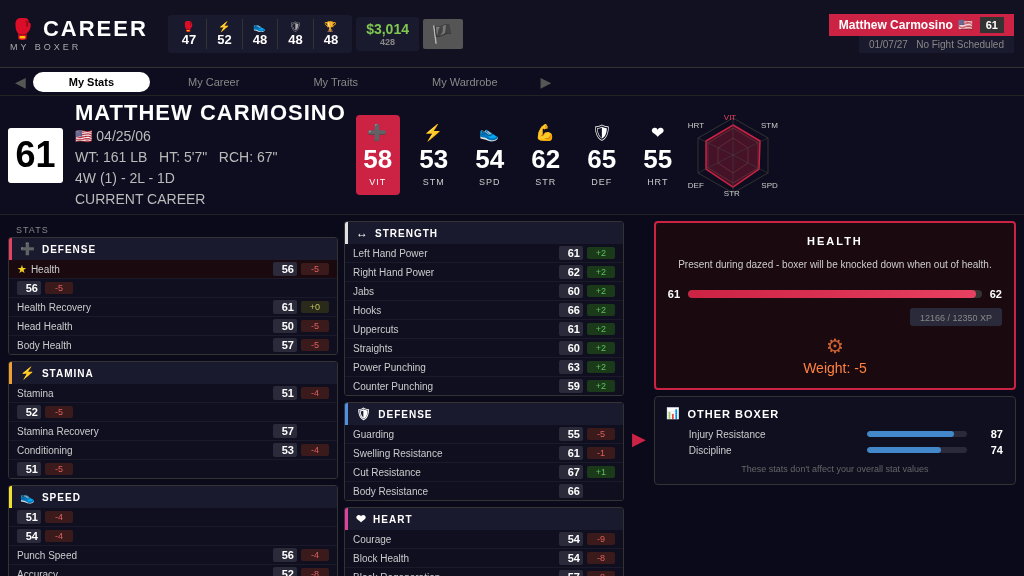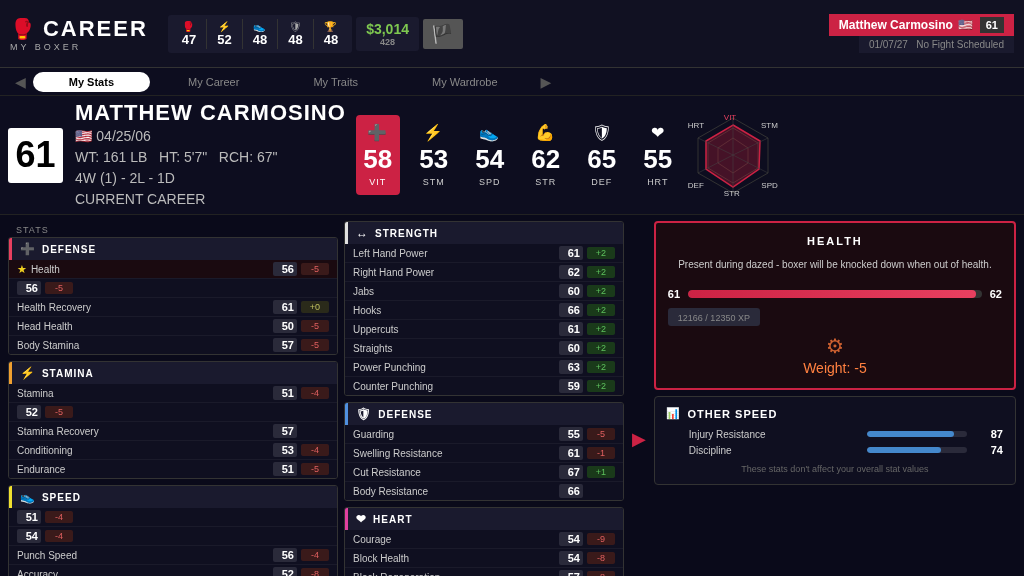--- a/index.html
+++ b/index.html
@@ -325,21 +325,21 @@
       border-radius: 4px;
       overflow: hidden;
     }
     .health-bar-fill {
       height: 100%;
       background: linear-gradient(90deg, #cc2244, #e84060);
       border-radius: 4px;
     }
     .health-num { font-size: 11px; font-weight: bold; }
     .xp-bar-container {
-      text-align: left;
+      text-align: right;
       margin-bottom: 6px;
     }
     .xp-text { font-size: 9px; color: #888; }
     .weight-badge {
       text-align: center;
       margin-top: 8px;
     }
     .weight-icon { font-size: 20px; color: #cc6030; }
     .weight-text { font-size: 14px; color: #ff8040; margin-top: 2px; }
 
@@ -574,21 +574,21 @@
         <span class="stat-name">Health Recovery</span>
         <span class="stat-num">61</span>
         <span class="stat-change neutral">+0</span>
       </div>
       <div class="stat-row">
         <span class="stat-name">Head Health</span>
         <span class="stat-num">50</span>
         <span class="stat-change neg">-5</span>
       </div>
       <div class="stat-row">
-        <span class="stat-name">Body Stamina</span>
+        <span class="stat-name">Body Health</span>
         <span class="stat-num">57</span>
         <span class="stat-change neg">-5</span>
       </div>
     </div>
 
     <div class="stat-section">
       <div class="section-header stamina">
         <span class="icon">⚡</span>
         <span>STAMINA</span>
       </div>
@@ -605,21 +605,20 @@
         <span class="stat-name">Stamina Recovery</span>
         <span class="stat-num">57</span>
         <span class="stat-change" style="min-width:28px;"></span>
       </div>
       <div class="stat-row">
         <span class="stat-name">Conditioning</span>
         <span class="stat-num">53</span>
         <span class="stat-change neg">-4</span>
       </div>
       <div class="stat-row">
-        <span class="stat-name">Endurance</span>
         <span class="stat-num">51</span>
         <span class="stat-change neg">-5</span>
       </div>
     </div>
 
     <div class="stat-section">
       <div class="section-header speed">
         <span class="icon">👟</span>
         <span>SPEED</span>
       </div>
@@ -767,21 +766,21 @@
 
       <div class="weight-badge">
         <div class="weight-icon">⚙</div>
         <div class="weight-text">Weight: -5</div>
       </div>
     </div>
 
     <div class="other-stats-panel">
       <div class="other-stats-title">
         <span>📊</span>
-        <span>OTHER SPEED</span>
+        <span>OTHER BOXER</span>
       </div>
       <div class="other-stat-row">
         <span class="other-stat-name">Injury Resistance</span>
         <div class="other-stat-bar-bg">
           <div class="other-stat-bar-fill" style="width:87%;"></div>
         </div>
         <span class="other-stat-num">87</span>
       </div>
       <div class="other-stat-row">
         <span class="other-stat-name">Discipline</span>

